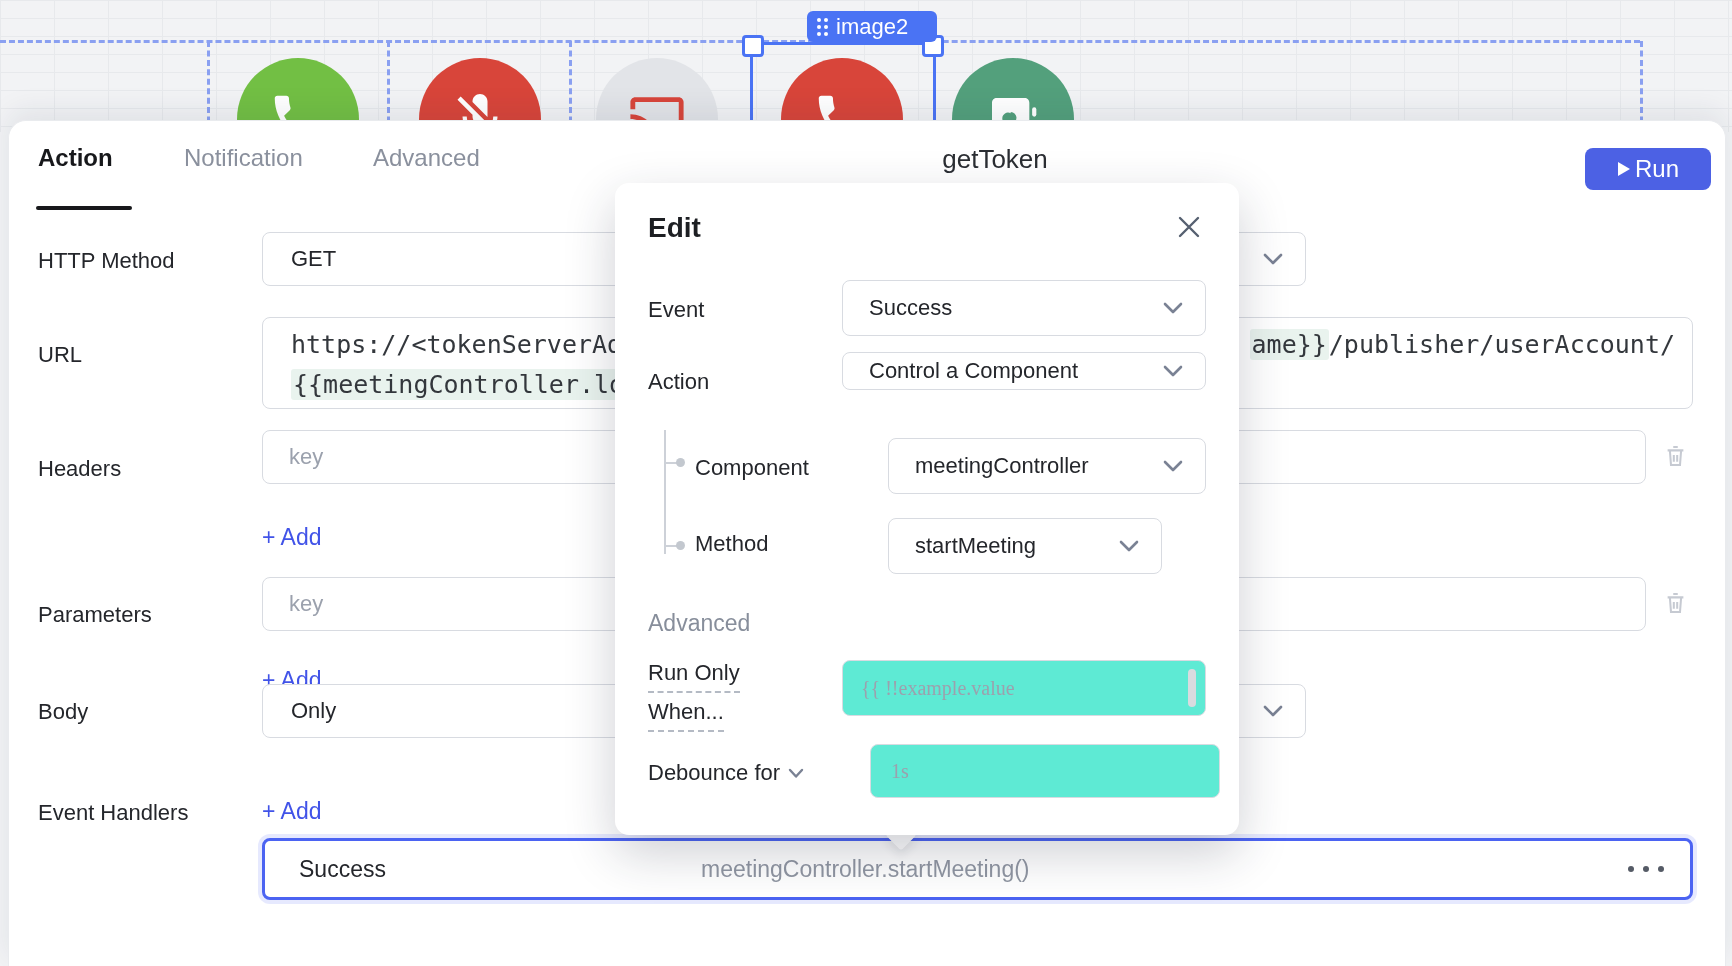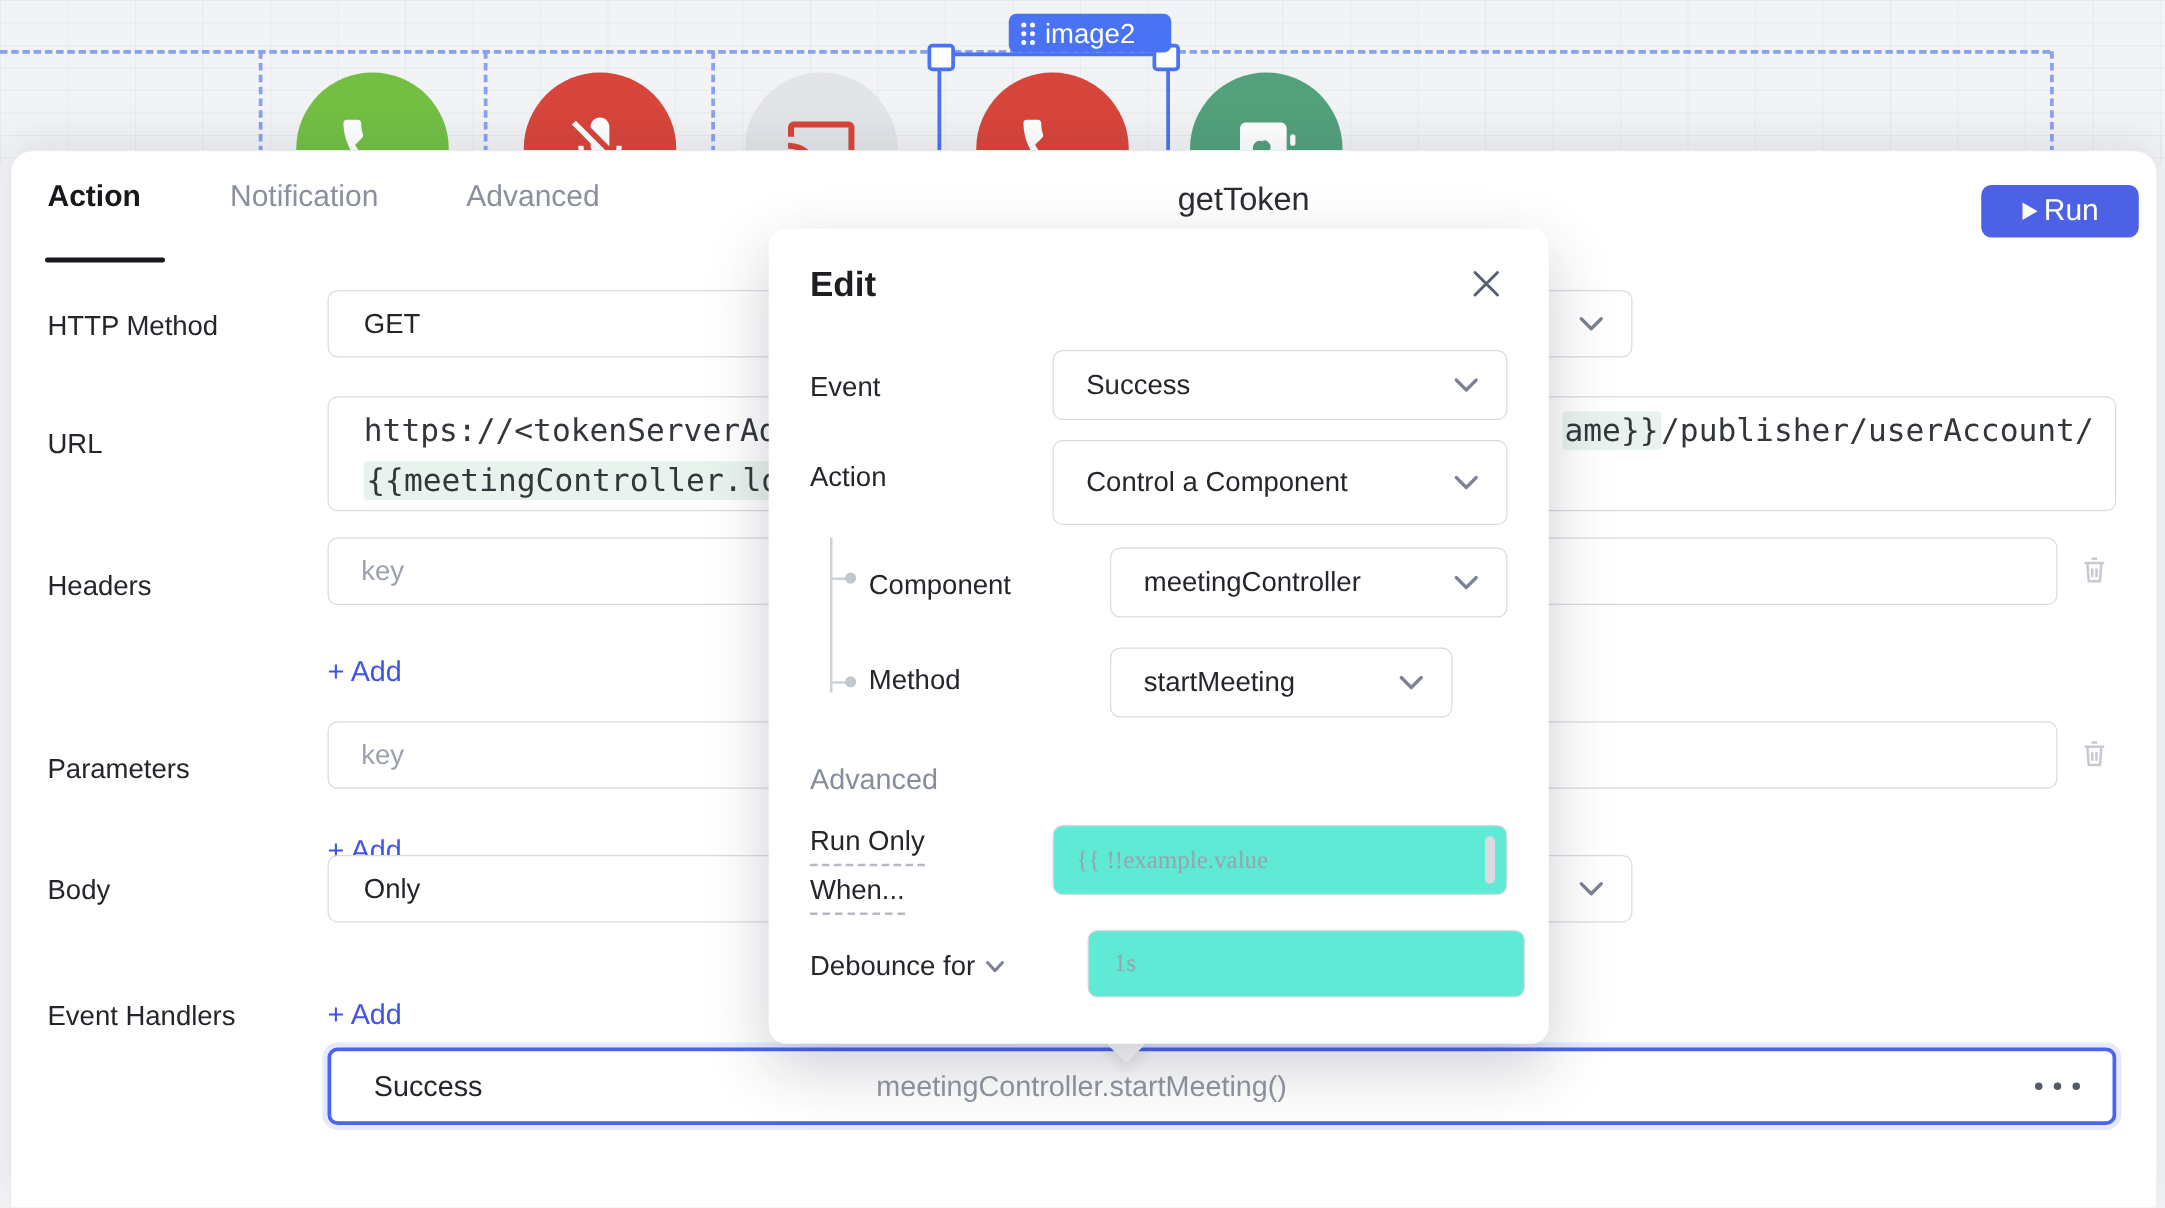--- a/index.html
+++ b/index.html
@@ -235,21 +235,21 @@
   <div class="abs m-select" style="left:842px;top:280px;width:364px;height:56px;z-index:21">
     <span class="sel-text">Success</span>
     <span class="chev">
         <svg width="20" height="13" viewBox="0 0 20 13" fill="none">
           <path d="M2 2.5 L10 10.5 L18 2.5" stroke="#7a8294" stroke-width="2.6" stroke-linecap="round" stroke-linejoin="round"></path>
         </svg>
       </span>
   </div>
 
   <div class="abs m-label" style="top:369px;z-index:21">Action</div>
-  <div class="abs m-select" style="left:842px;top:352px;width:364px;height:68px;z-index:21">
+  <div class="abs m-select" style="left:842px;top:352px;width:364px;height:38px;z-index:21">
     <span class="sel-text">Control a Component</span>
     <span class="chev">
         <svg width="20" height="13" viewBox="0 0 20 13" fill="none">
           <path d="M2 2.5 L10 10.5 L18 2.5" stroke="#7a8294" stroke-width="2.6" stroke-linecap="round" stroke-linejoin="round"></path>
         </svg>
       </span>
   </div>
 
   <div class="abs" style="left:664px;top:430px;width:0;height:124px;border-left:2px solid #cdd1d8;z-index:21"></div>
   <div class="abs" style="left:664px;top:462px;width:14px;height:0;border-top:2px solid #cdd1d8;z-index:21"></div>

